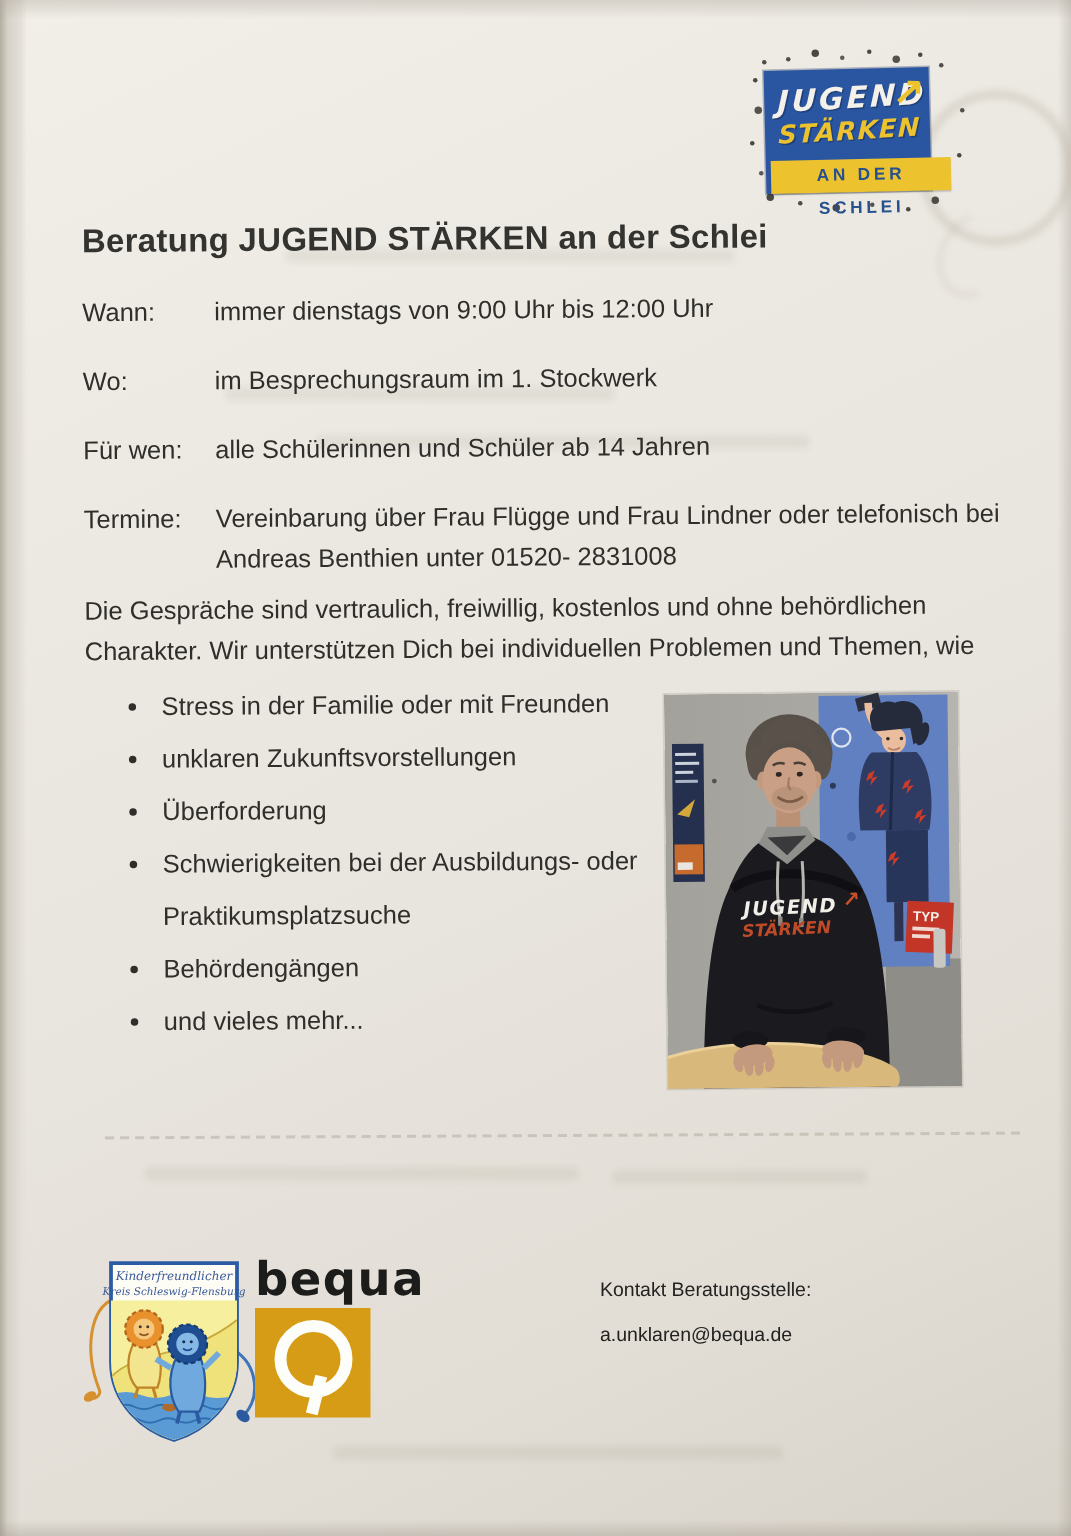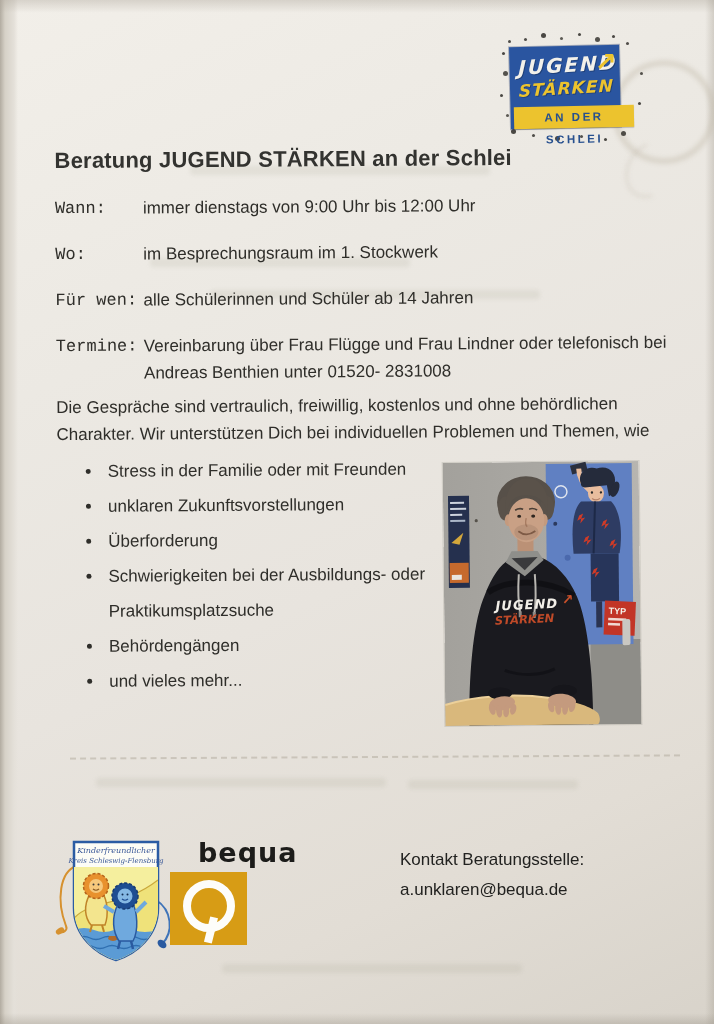--- a/index.html
+++ b/index.html
@@ -53,41 +53,41 @@
   .logo-banner{position:absolute;left:10px;top:66px;width:120px;height:22px;background:#ecc32e;
                transform:rotate(-1.2deg);color:#27508f;font-weight:bold;font-size:11.5px;
                letter-spacing:2.5px;text-align:center;line-height:22px;box-shadow:0 1px 1px rgba(0,0,0,.2);}
 
   
   .sheet{position:absolute;inset:0;transform:rotate(-.4deg);color:#2f2e2a;}
   .title{position:absolute;left:57px;top:146px;margin:0;font-size:22px;font-weight:bold;
          color:#333330;letter-spacing:.2px;white-space:nowrap;}
   .info{position:absolute;left:57px;top:196px;width:640px;font-size:17px;}
   .info-row{display:flex;margin-bottom:24px;line-height:22px;}
-  .info-label{width:88px;flex:none;font-family:Liberation Mono, monospace;}
+  .info-label{width:88px;flex:none;}
   .info-value{white-space:nowrap;}
   .info-value .line2{margin-top:5px;white-space:nowrap;}
   .intro{position:absolute;left:57px;top:392px;width:618px;margin:0;font-size:17px;line-height:27px;}
   .bullets{position:absolute;left:84px;top:452px;width:356px;margin:0;padding:0;}
   .bullets li{list-style:none;position:relative;padding-left:24px;font-size:17px;line-height:35px;}
   .bullet-dot{position:absolute;left:2px;top:15px;width:5px;height:5px;border-radius:50%;background:#2f2e2a;}
 
   
   .photo{position:absolute;left:444px;top:462px;width:196px;height:263px;transform:rotate(-.6deg);
          box-shadow:0 0 0 1px rgba(90,85,75,.15);}
 
   
   .crest{position:absolute;left:52px;top:836px;width:128px;height:134px;text-align:right;}
   .bequa{position:absolute;left:170px;top:838px;width:84px;}
-  .bequa-word{font-family:"DejaVu Sans",sans-serif;font-weight:bold;font-size:27px;color:#1c1c1a;
-              letter-spacing:1px;line-height:30px;margin-left:28px;}
+  .bequa-word{font-family:"DejaVu Sans",sans-serif;font-weight:bold;font-size:31px;color:#1c1c1a;
+              letter-spacing:1px;line-height:30px;}
   .bequa-square{position:relative;margin-top:4px;width:77px;height:73px;background:#d79c15;}
   .q-ring{position:absolute;left:13px;top:8px;width:36px;height:36px;border:8px solid #fdfdfa;border-radius:50%;}
   .q-tail{position:absolute;left:37px;top:45px;width:8px;height:26px;background:#fdfdfa;transform:rotate(14deg);}
-  .contact{position:absolute;left:400px;top:845px;font-size:17px;line-height:29.5px;color:#222220;}
+  .contact{position:absolute;left:400px;top:845px;font-size:13px;line-height:29.5px;color:#222220;}
 </style>
 </head>
 <body>
 
 <div class="page">
   <div class="paper">
     <div class="edge-left"></div>
     <div class="edge-top"></div>
     <div class="edge-right"></div>
     <div class="edge-bottom"></div>

